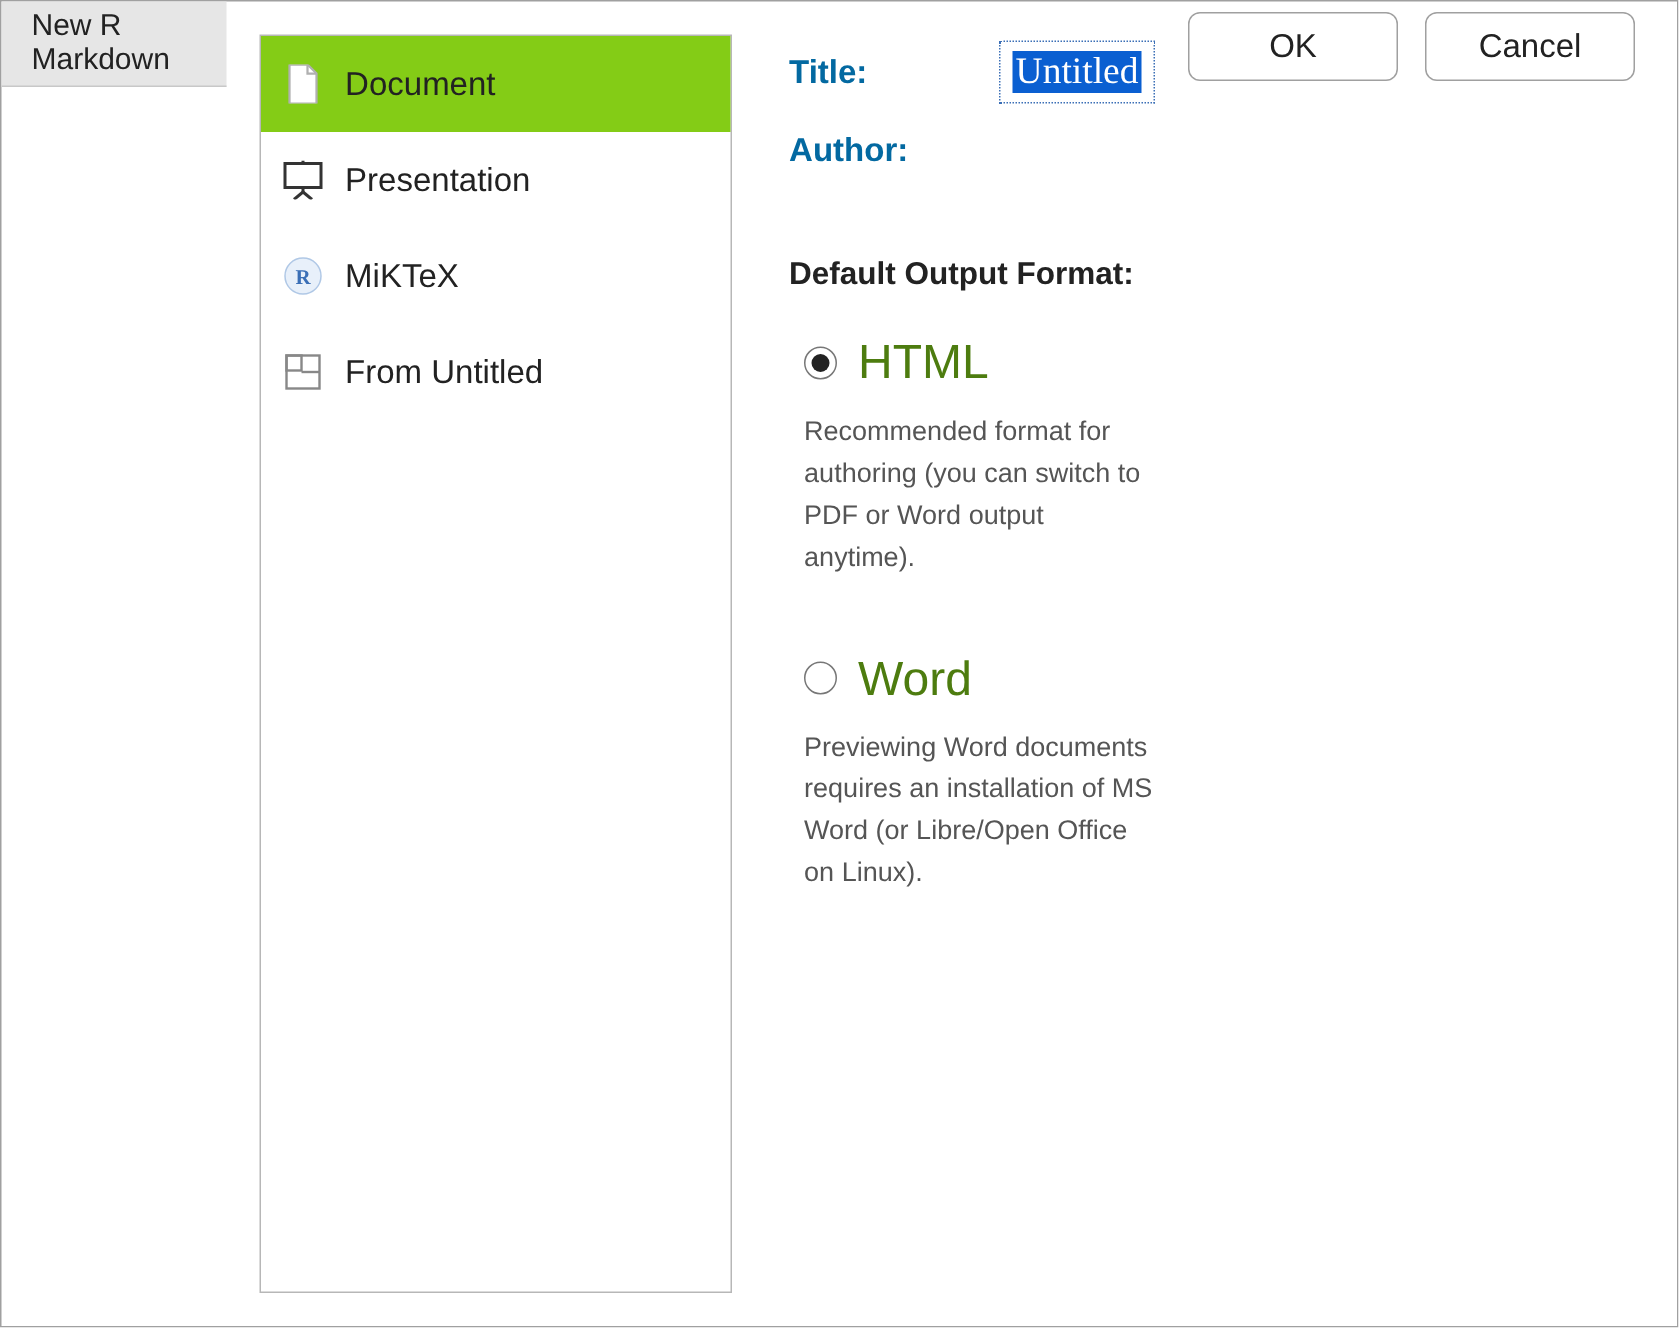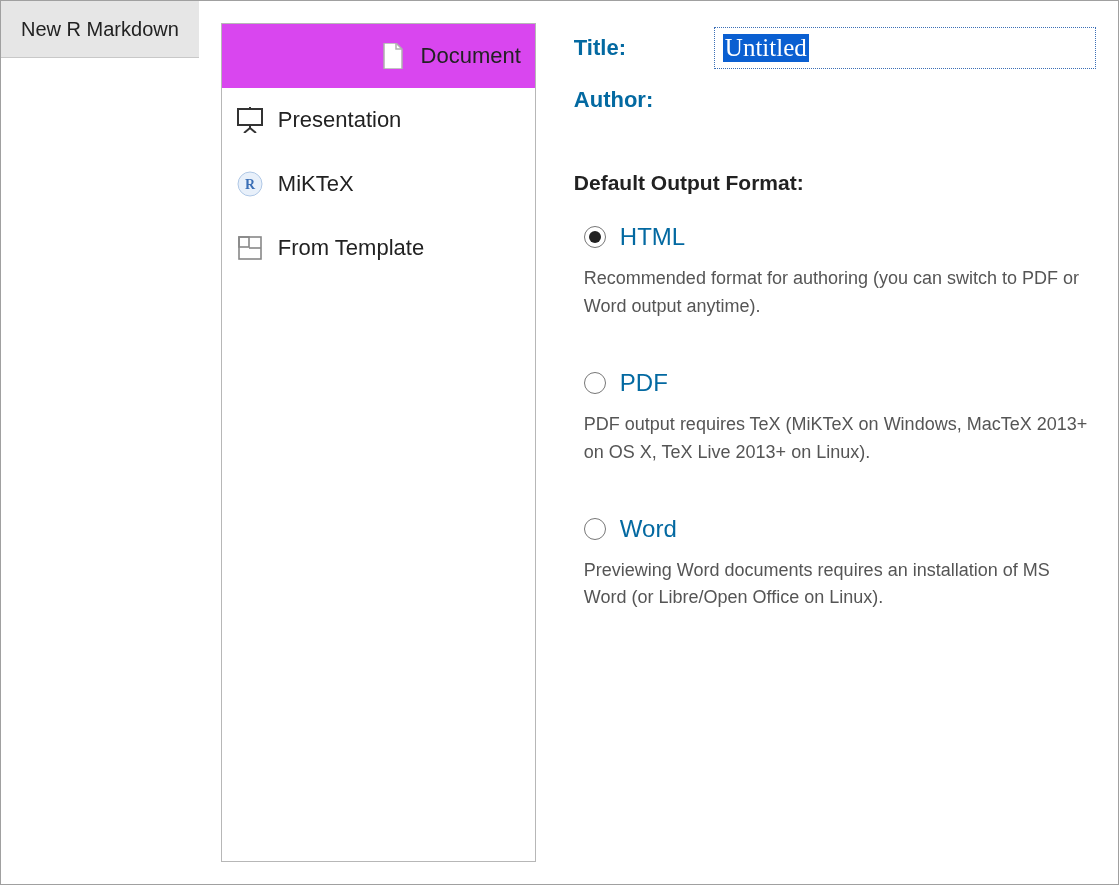--- a/index.html
+++ b/index.html
@@ -2,32 +2,32 @@
 <html><head>
 <meta charset="utf-8">
 <style>
   * { box-sizing: border-box; margin: 0; padding: 0; }
   html, body { width: 1119px; height: 885px; font-family: "Segoe UI", Arial, sans-serif; background: #fff; }
   .window { width: 1119px; height: 885px; border: 1px solid #a0a0a0; background: #fff; display: flex; flex-direction: row; }
   .titlebar { height: 57px; background: #e6e6e6; border-bottom: 1px solid #c8c8c8; display: flex; align-items: center; padding: 0 20px; font-size: 20px; color: #222; }
   .content { flex: 1; display: flex; padding: 22px; gap: 38px; }
   .sidebar { width: 315px; border: 1px solid #b7b7b7; background: #fff; display: flex; flex-direction: column; }
   .sidebar-item { display: flex; align-items: center; height: 64px; padding: 0 14px; gap: 14px; font-size: 22px; color: #222; cursor: pointer; }
-  .sidebar-item.selected { background: #d946ef; justify-content: flex-end; }
+  .sidebar-item.selected { background: #84cc16; }
   .sidebar-icon { width: 28px; height: 28px; display: flex; align-items: center; justify-content: center; flex-shrink: 0; }
   .main { flex: 1; display: flex; flex-direction: column; padding-top: 4px; }
   .form-row { display: flex; align-items: center; margin-bottom: 18px; }
   .form-label { width: 140px; font-size: 22px; font-weight: 700; color: #0369a1; }
   .text-input { flex: 1; height: 42px; border: 1px solid #888; font-size: 25px; padding: 0 8px; font-family: Liberation Serif, serif; color: #222; background: #fff; }
   .text-input.title-field { border: 1px dotted #3b6fb6; }
   .section-heading { font-size: 21px; font-weight: 700; color: #222; margin-top: 40px; margin-bottom: 28px; }
   .radio-group { margin-left: 10px; }
   .radio-item { margin-bottom: 48px; }
   .radio-row { display: flex; align-items: center; gap: 14px; margin-bottom: 14px; }
-  .radio-label { font-size: 24px; color: #0369a1; }
+  .radio-label { font-size: 32px; color: #4d7c0f; }
   .radio-desc { font-size: 18px; color: #555; line-height: 1.55; max-width: 660px; }
   .radio-circle { width: 22px; height: 22px; border: 1.6px solid #777; border-radius: 50%; display: flex; align-items: center; justify-content: center; flex-shrink: 0; }
   .radio-circle.checked::after { content: ""; display: block; width: 12px; height: 12px; background: #222; border-radius: 50%; }
   .buttonbar { height: 80px; display: flex; align-items: center; justify-content: flex-end; gap: 18px; padding: 0 28px 20px 0; }
   .btn { min-width: 140px; height: 46px; border: 1px solid #a0a0a0; border-radius: 8px; background: #fff; font-size: 22px; color: #222; cursor: pointer; font-family: inherit; }
   .title-selected { background: #0a5fd1; color: #fff; padding: 0 2px; }
 </style>
 </head>
 <body>
 
@@ -74,21 +74,21 @@
       </div>
 
       <div class="sidebar-item">
         <span class="sidebar-icon">
           <svg width="24" height="24" viewBox="0 0 24 24">
               <rect x="1" y="1" width="22" height="22" fill="none" stroke="#888" stroke-width="1.6"></rect>
               <rect x="1" y="1" width="10" height="10" fill="none" stroke="#888" stroke-width="1.6"></rect>
               <line x1="11" y1="12" x2="23" y2="12" stroke="#888" stroke-width="1.6"></line>
             </svg>
         </span>
-        <span>From Template</span>
+        <span>From Untitled</span>
       </div>
 
     </div>
 
     <div class="main">
 
       <div class="form-row">
         <label class="form-label">Title:</label>
         <div class="text-input title-field" style="display:flex;align-items:center;">
           <span class="title-selected">Untitled</span>
@@ -104,34 +104,31 @@
       <div class="radio-group">
 
         <div class="radio-item">
           <div class="radio-row">
             <span class="radio-circle checked"></span>
             <span class="radio-label">HTML</span>
           </div>
           <div class="radio-desc">Recommended format for authoring (you can switch to PDF or Word output anytime).</div>
         </div>
 
-        <div class="radio-item">
-          <div class="radio-row">
-            <span class="radio-circle"></span>
-            <span class="radio-label">PDF</span>
-          </div>
-          <div class="radio-desc">PDF output requires TeX (MiKTeX on Windows, MacTeX 2013+ on OS X, TeX Live 2013+ on Linux).</div>
-        </div>
 
         <div class="radio-item" style="margin-bottom:0;">
           <div class="radio-row">
             <span class="radio-circle"></span>
             <span class="radio-label">Word</span>
           </div>
           <div class="radio-desc">Previewing Word documents requires an installation of MS Word (or Libre/Open Office on Linux).</div>
         </div>
 
       </div>
 
     </div>
   </div>
 
+  <div class="buttonbar">
+    <button class="btn">OK</button>
+    <button class="btn">Cancel</button>
+  </div>
 </div>
 
 </body></html>

